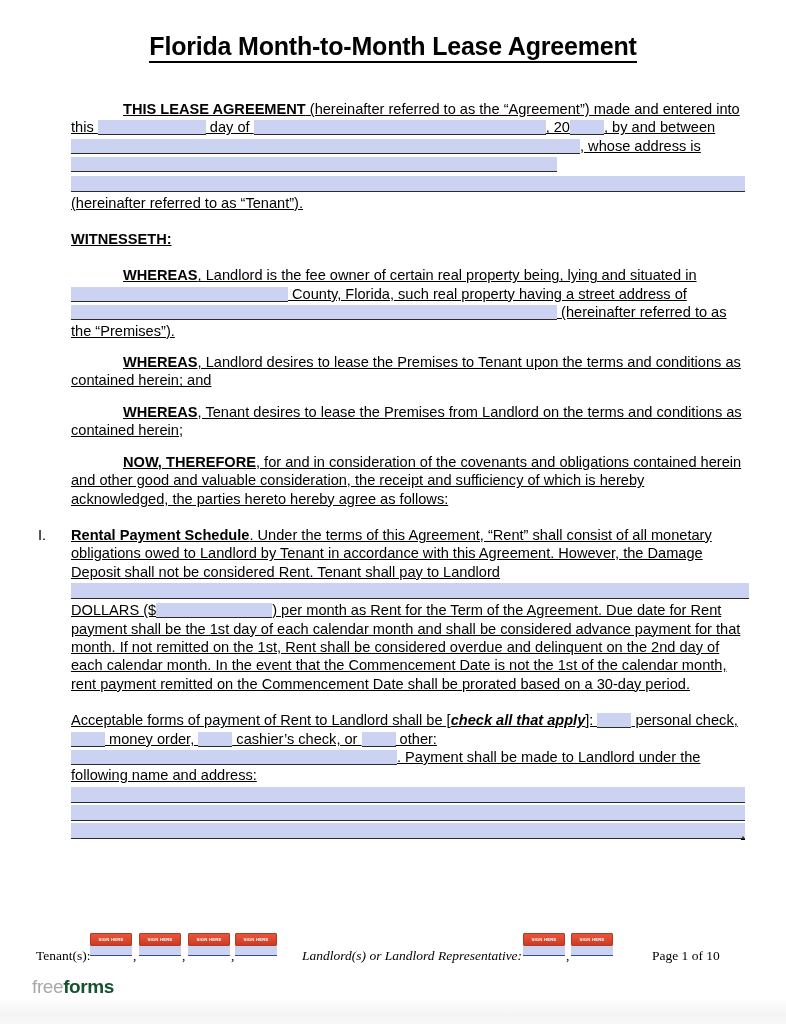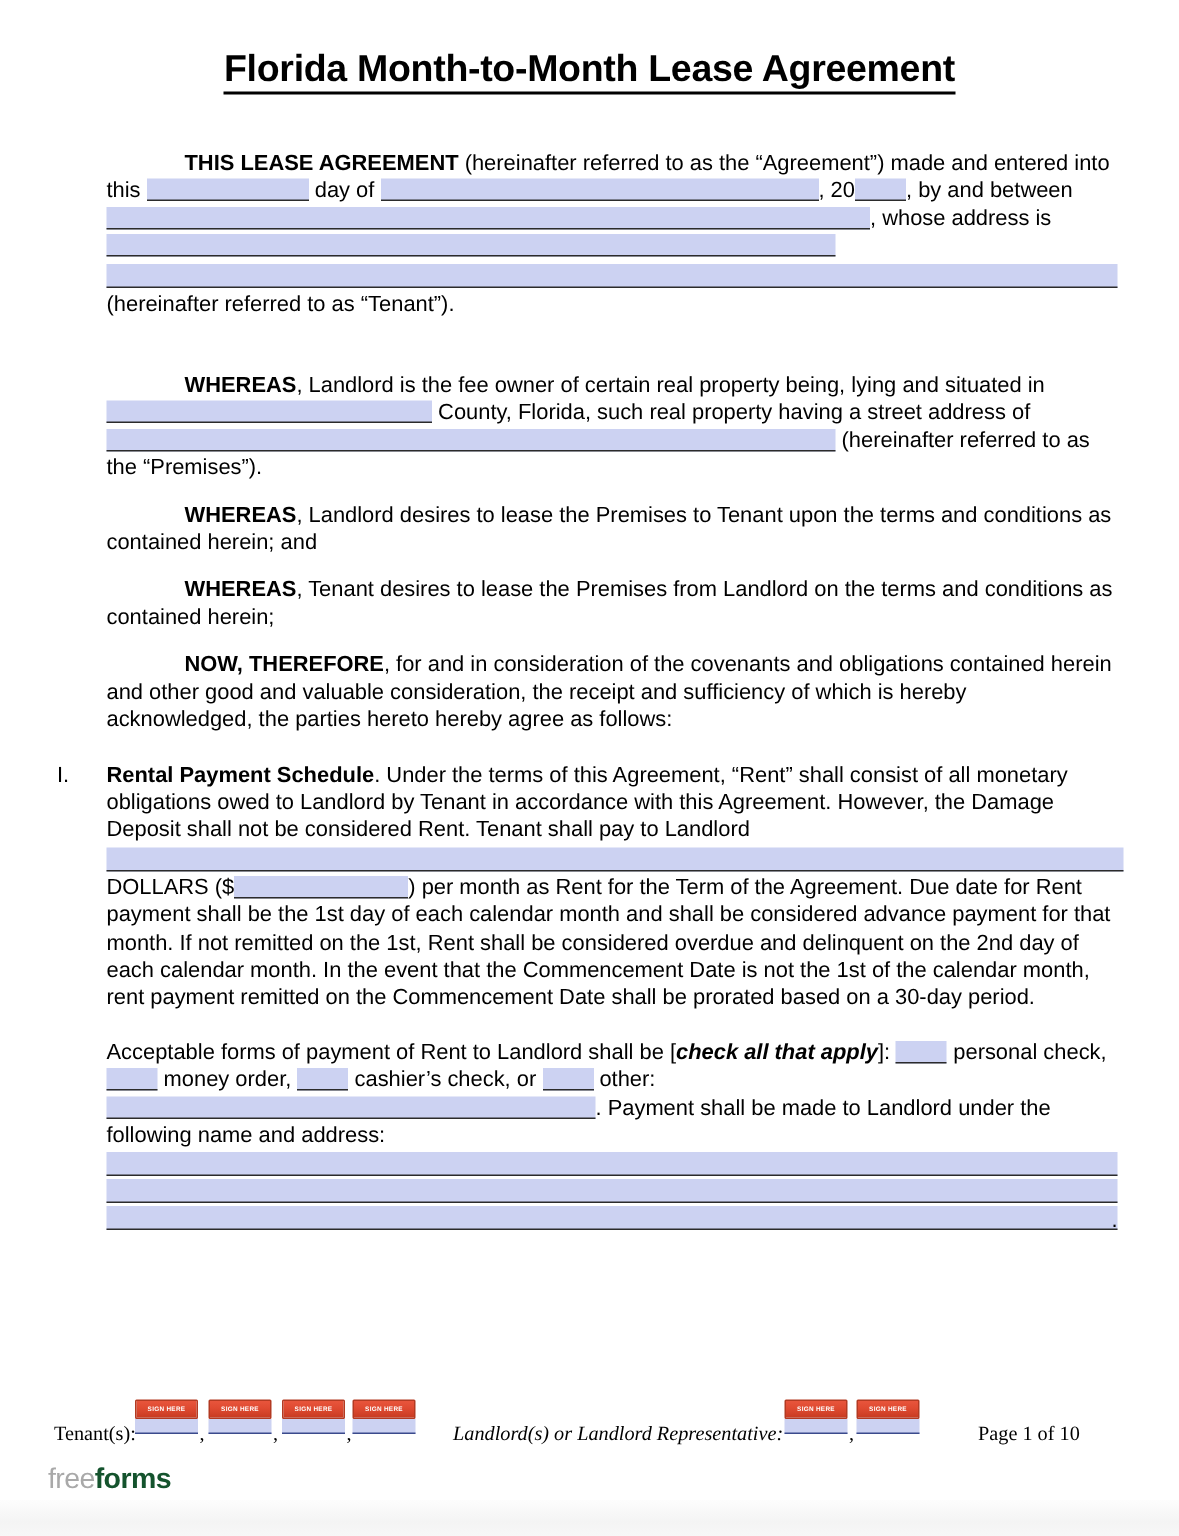--- a/index.html
+++ b/index.html
@@ -54,21 +54,21 @@
   #body-text {
     position: absolute;
     left: 71px;
     top: 100px;
     width: 674px;
     font-size: 14.6px;
     line-height: 18.4px;
     color: #000;
     text-align: left;
   }
-  p { margin: 0; }
+  p { margin: 0; text-decoration: underline; }
   .gap { height: 18px; }
   .gap-sm { height: 13px; }
   .indent { display: inline-block; width: 52px; }
   b { font-weight: bold; }
   i { font-style: italic; }
 
   
   .blank {
     display: inline-block;
     background: #ccd2f2;
@@ -195,20 +195,21 @@
   </div>
 
   <div id="body-text">
 
     <p><span class="indent"></span><b>THIS LEASE AGREEMENT</b><span> (hereinafter referred to as the “Agreement”) made and entered into this </span><span class="blank w-day"></span><span> day of </span><span class="blank w-month"></span><span>, 20</span><span class="blank w-yr"></span><span>, by and between </span><span class="blank w-name"></span><span>, whose address is </span><span class="blank w-addr"></span></p>
     <span class="blank-row"></span>
     <p>(hereinafter referred to as “Tenant”).</p>
 
     <div class="gap"></div>
 
+    <p><b>WITNESSETH:</b></p>
 
     <div class="gap"></div>
 
     <p><span class="indent"></span><b>WHEREAS</b><span>, Landlord is the fee owner of certain real property being, lying and situated in </span><span class="blank w-county"></span><span> County, Florida, such real property having a street address of </span><span class="blank w-addr"></span><span> (hereinafter referred to as the “Premises”).</span></p>
 
     <div class="gap-sm"></div>
 
     <p><span class="indent"></span><b>WHEREAS</b><span>, Landlord desires to lease the Premises to Tenant upon the terms and conditions as contained herein; and</span></p>
 
     <div class="gap-sm"></div>

